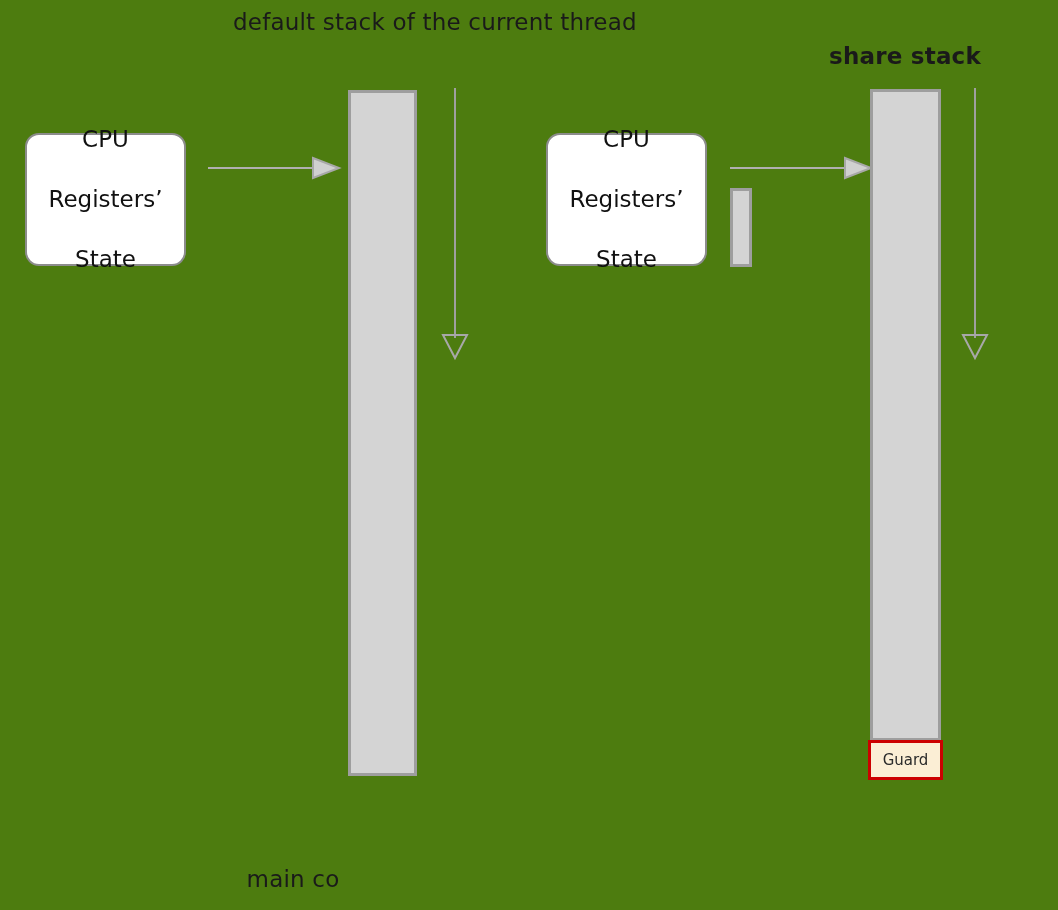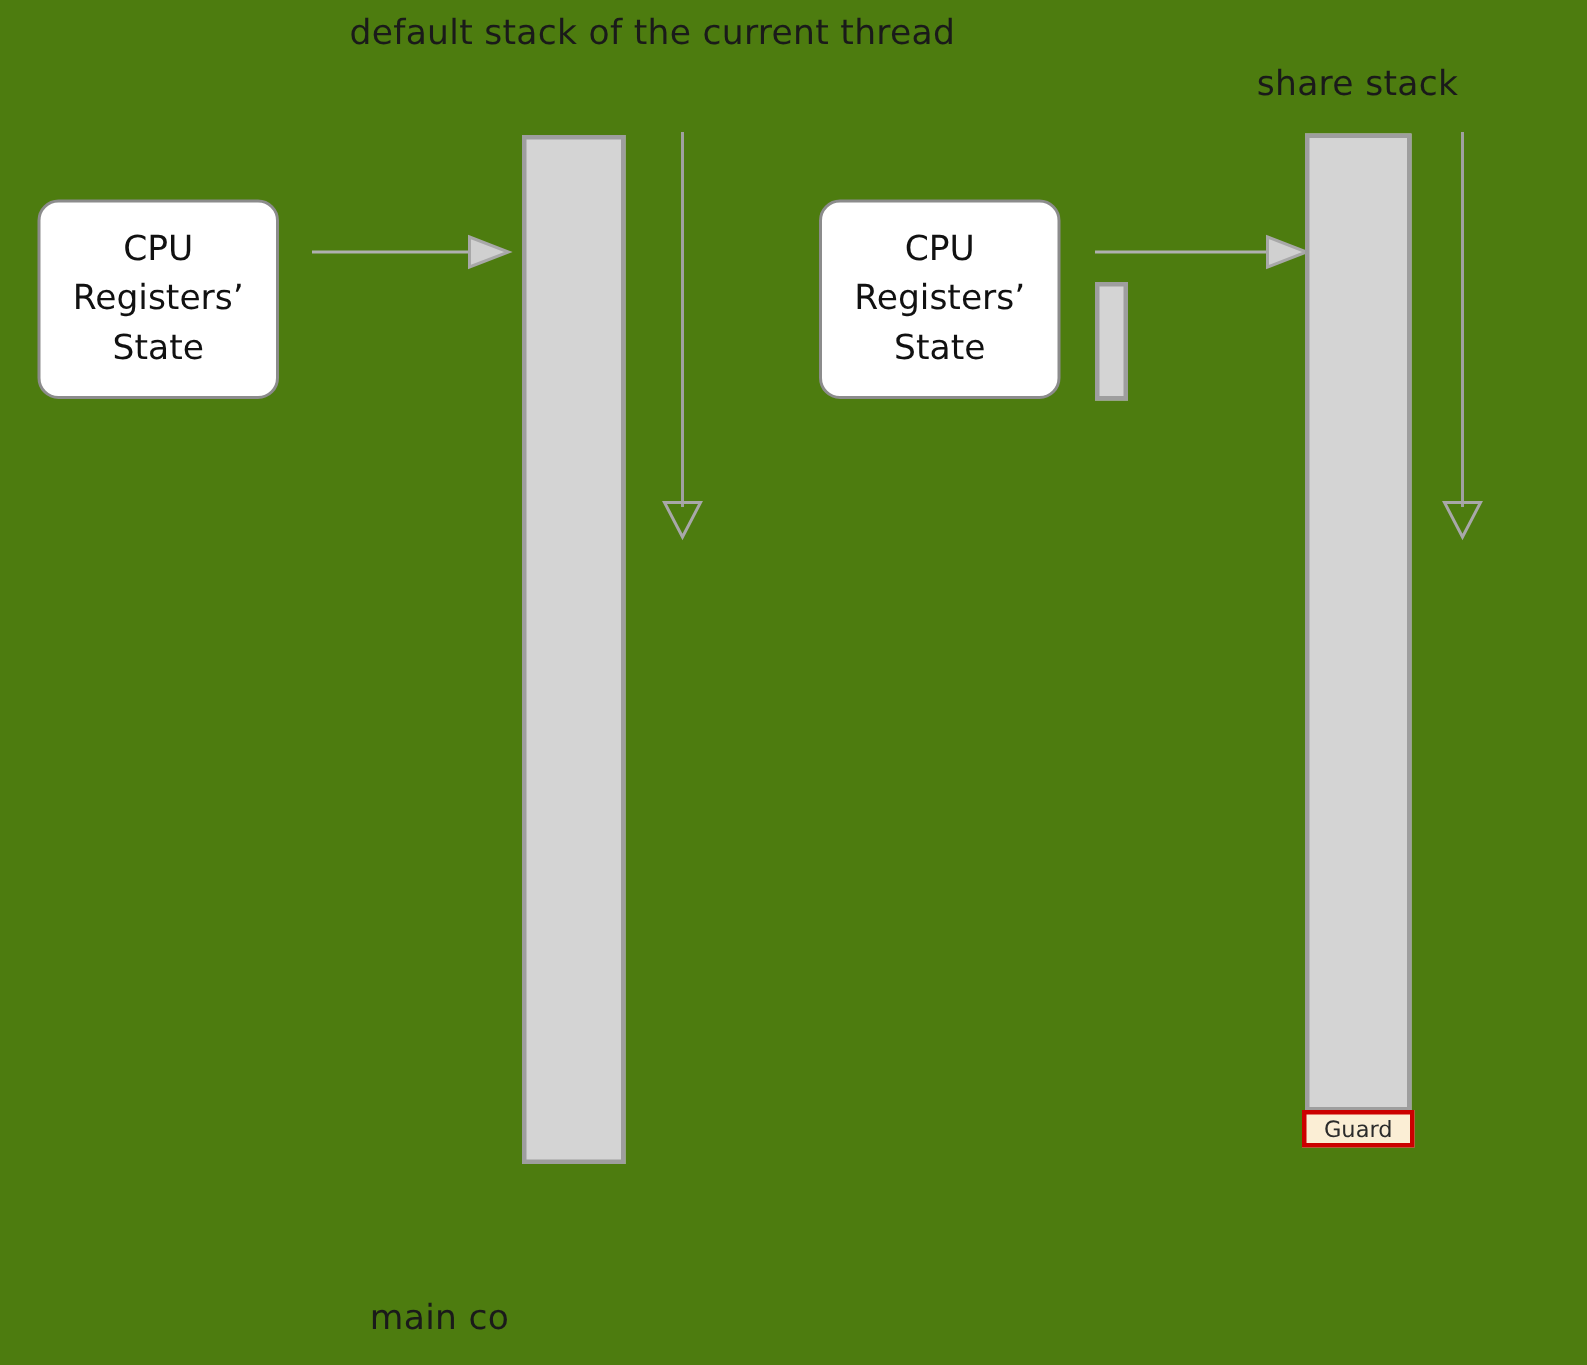--- a/index.html
+++ b/index.html
@@ -36,20 +36,21 @@
   .reg-box {
     position: absolute;
     box-sizing: border-box;
     background: #ffffff;
     border: 2px solid #8c8c8c;
     border-radius: 14px;
     display: flex;
     flex-direction: column;
     align-items: center;
     justify-content: center;
+    gap: 27px;
   }
   .reg-box .reg-line {
     font-size: 23px;
     line-height: 33px;
     color: #111111;
     white-space: pre;
   }
   .guard-box {
     position: absolute;
     box-sizing: border-box;
@@ -86,38 +87,38 @@
 
   <div class="stack-rect" style="left:348px; top:90px; width:69px; height:686px;"></div>
 
   <svg class="arrow-svg" style="left:435px; top:86px;" width="40" height="276" viewBox="0 0 40 276">
     <line x1="20" y1="2" x2="20" y2="252" stroke="#a0a0a0" stroke-width="2"></line>
     <polygon points="8,249 32,249 20,272" fill="none" stroke="#a8a8a8" stroke-width="2"></polygon>
   </svg>
 
   <div class="label" style="left:193px; top:840px; width:200px;margin-top:23px;">main co</div>
 
-  <div class="label" style="left:805px; top:40px; width:200px;">share stack</div>
+  <div class="label" style="left:805px; top:40px; width:200px;font-weight:bold;">share stack</div>
 
   <div class="reg-box" style="left:546px; top:133px; width:161px; height:133px;">
     <div class="reg-line">CPU</div>
     <div class="reg-line">Registers’</div>
     <div class="reg-line">State</div>
   </div>
 
   <div class="stack-rect" style="left:730px; top:188px; width:22px; height:79px;"></div>
 
   <svg class="arrow-svg" style="left:727px; top:152px;" width="150" height="32" viewBox="0 0 150 32">
     <line x1="3" y1="16" x2="122" y2="16" stroke="#b0b0b0" stroke-width="2"></line>
     <polygon points="118,6 144,16 118,26" fill="#d0d0d0" stroke="#a8a8a8" stroke-width="2"></polygon>
   </svg>
 
   <div class="stack-rect" style="left:870px; top:89px; width:71px; height:652px;"></div>
 
-  <div class="guard-box" style="left:868px; top:740px; width:75px; height:25px;">Guard</div>
+  <div class="guard-box" style="left:868px; top:740px; width:75px; height:40px;">Guard</div>
 
   <svg class="arrow-svg" style="left:955px; top:86px;" width="40" height="276" viewBox="0 0 40 276">
     <line x1="20" y1="2" x2="20" y2="252" stroke="#a0a0a0" stroke-width="2"></line>
     <polygon points="8,249 32,249 20,272" fill="none" stroke="#a8a8a8" stroke-width="2"></polygon>
   </svg>
 
 
 </div>
 
 </body></html>

